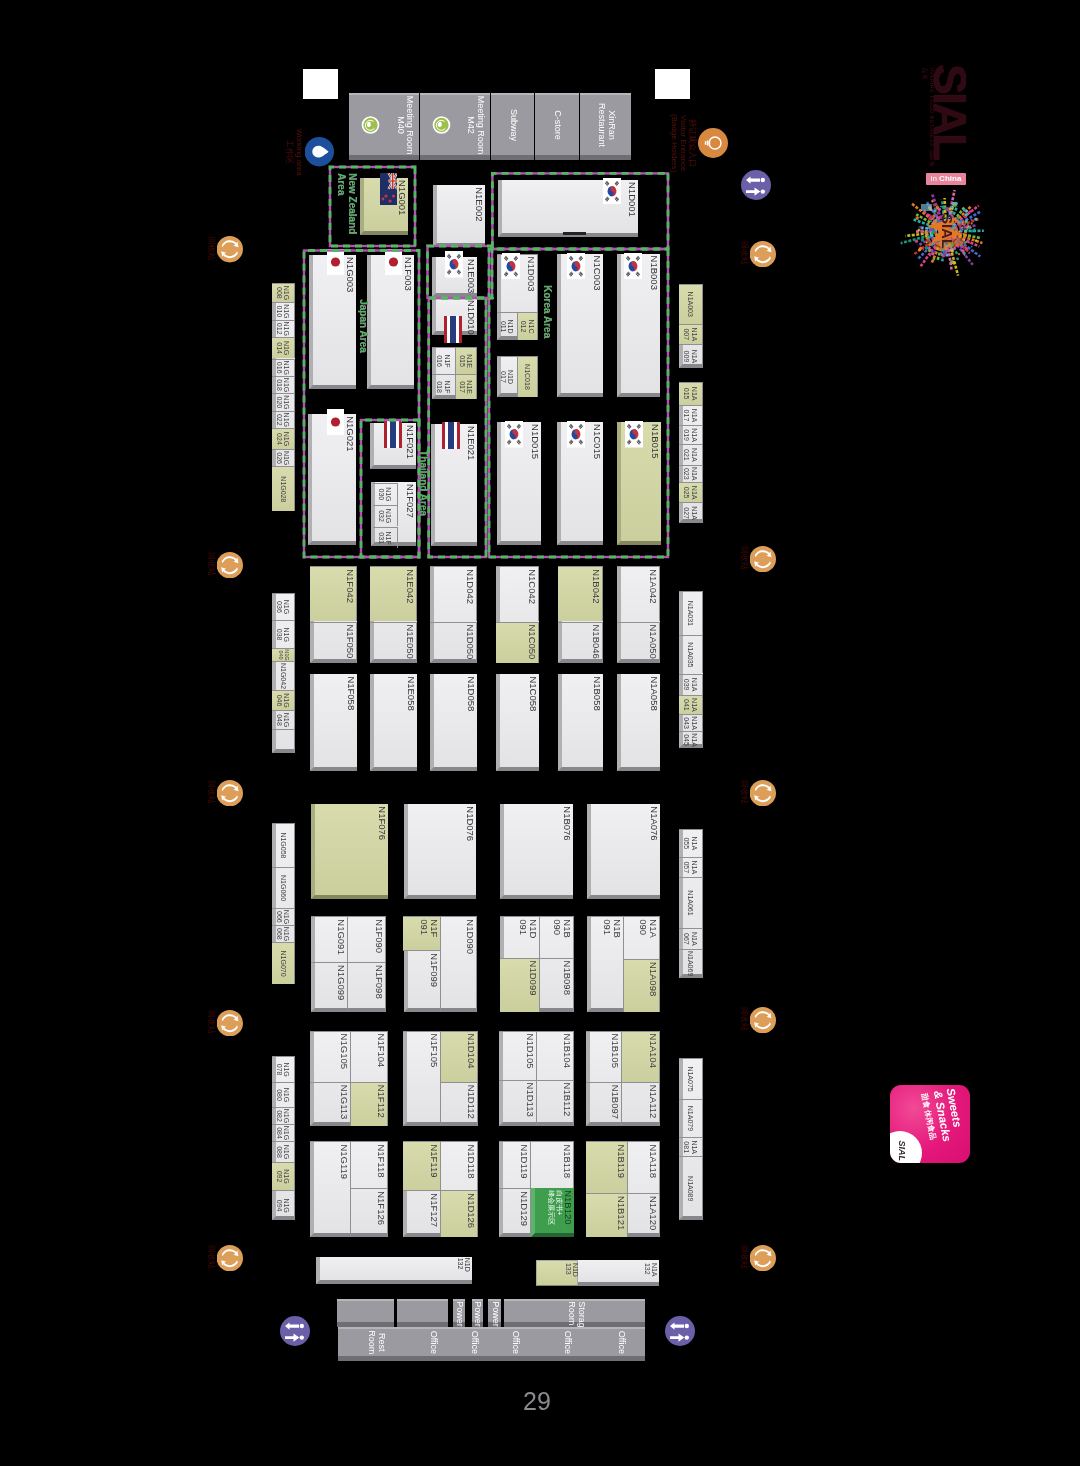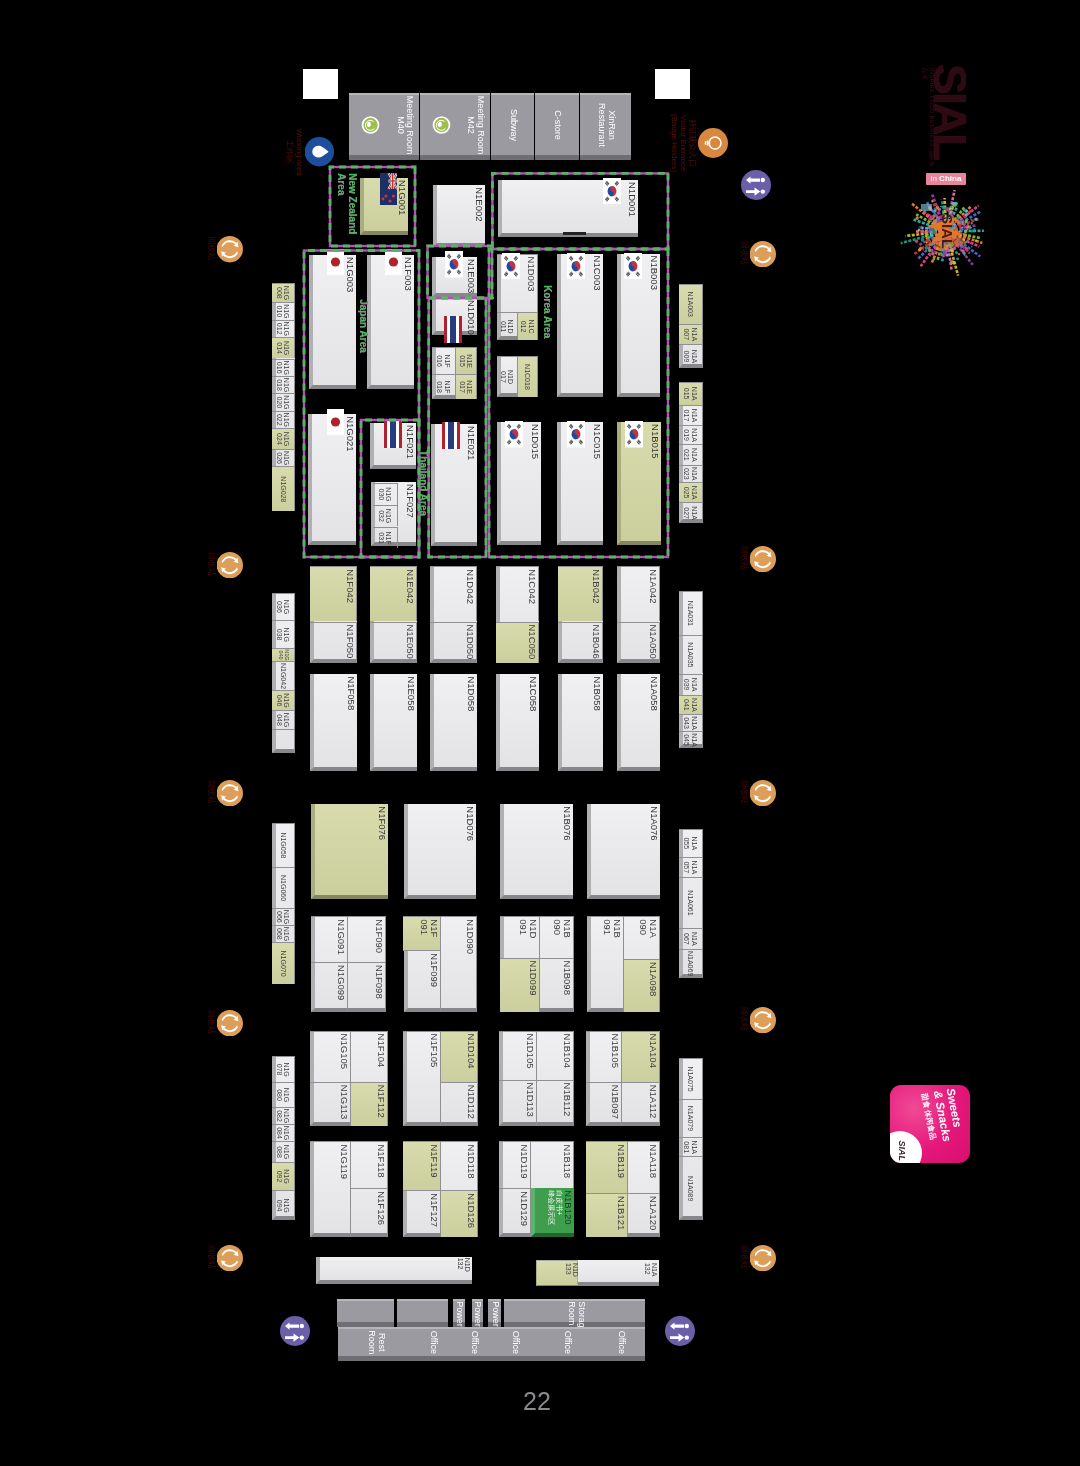--- a/index.html
+++ b/index.html
@@ -1637,13 +1637,13 @@
       <circle cx="52.6" cy="17.7" r="0.9" fill="#8e44ad" opacity="0.85"></circle>
       <circle cx="55.7" cy="44.0" r="1.2" fill="#2ab5b5" opacity="0.85"></circle>
       <circle cx="57.8" cy="61.4" r="1.5" fill="#e84393" opacity="0.85"></circle>
       <circle cx="38.7" cy="39.6" r="1.6" fill="#8e44ad" opacity="0.85"></circle>
 <rect x="22" y="20" width="11" height="7" fill="#7fd4e8" opacity="0.6"></rect>
 <path d="M28 42 L58 33 L50 45 L63 50 L33 58 L41 47 Z" fill="#e87722"></path>
 <path d="M32 55 L57 42 L67 60 L40 67 Z" fill="#e87722" opacity="0.55"></path>
 <text x="47" y="51" transform="rotate(90 47 47)" text-anchor="middle" font-family="Liberation Sans" font-size="15" font-weight="bold" fill="#3a1220" opacity="0.92">SIAL</text>
 </svg>
 
-<div style="position:absolute;left:523px;top:1387px;color:#8a8a8e;font-size:25px;font-family:'Liberation Sans',sans-serif">22</div>
+<div style="position:absolute;left:523px;top:1387px;color:#8a8a8e;font-size:25px;font-family:'Liberation Sans',sans-serif">29</div>
 </div>
 </body></html>

